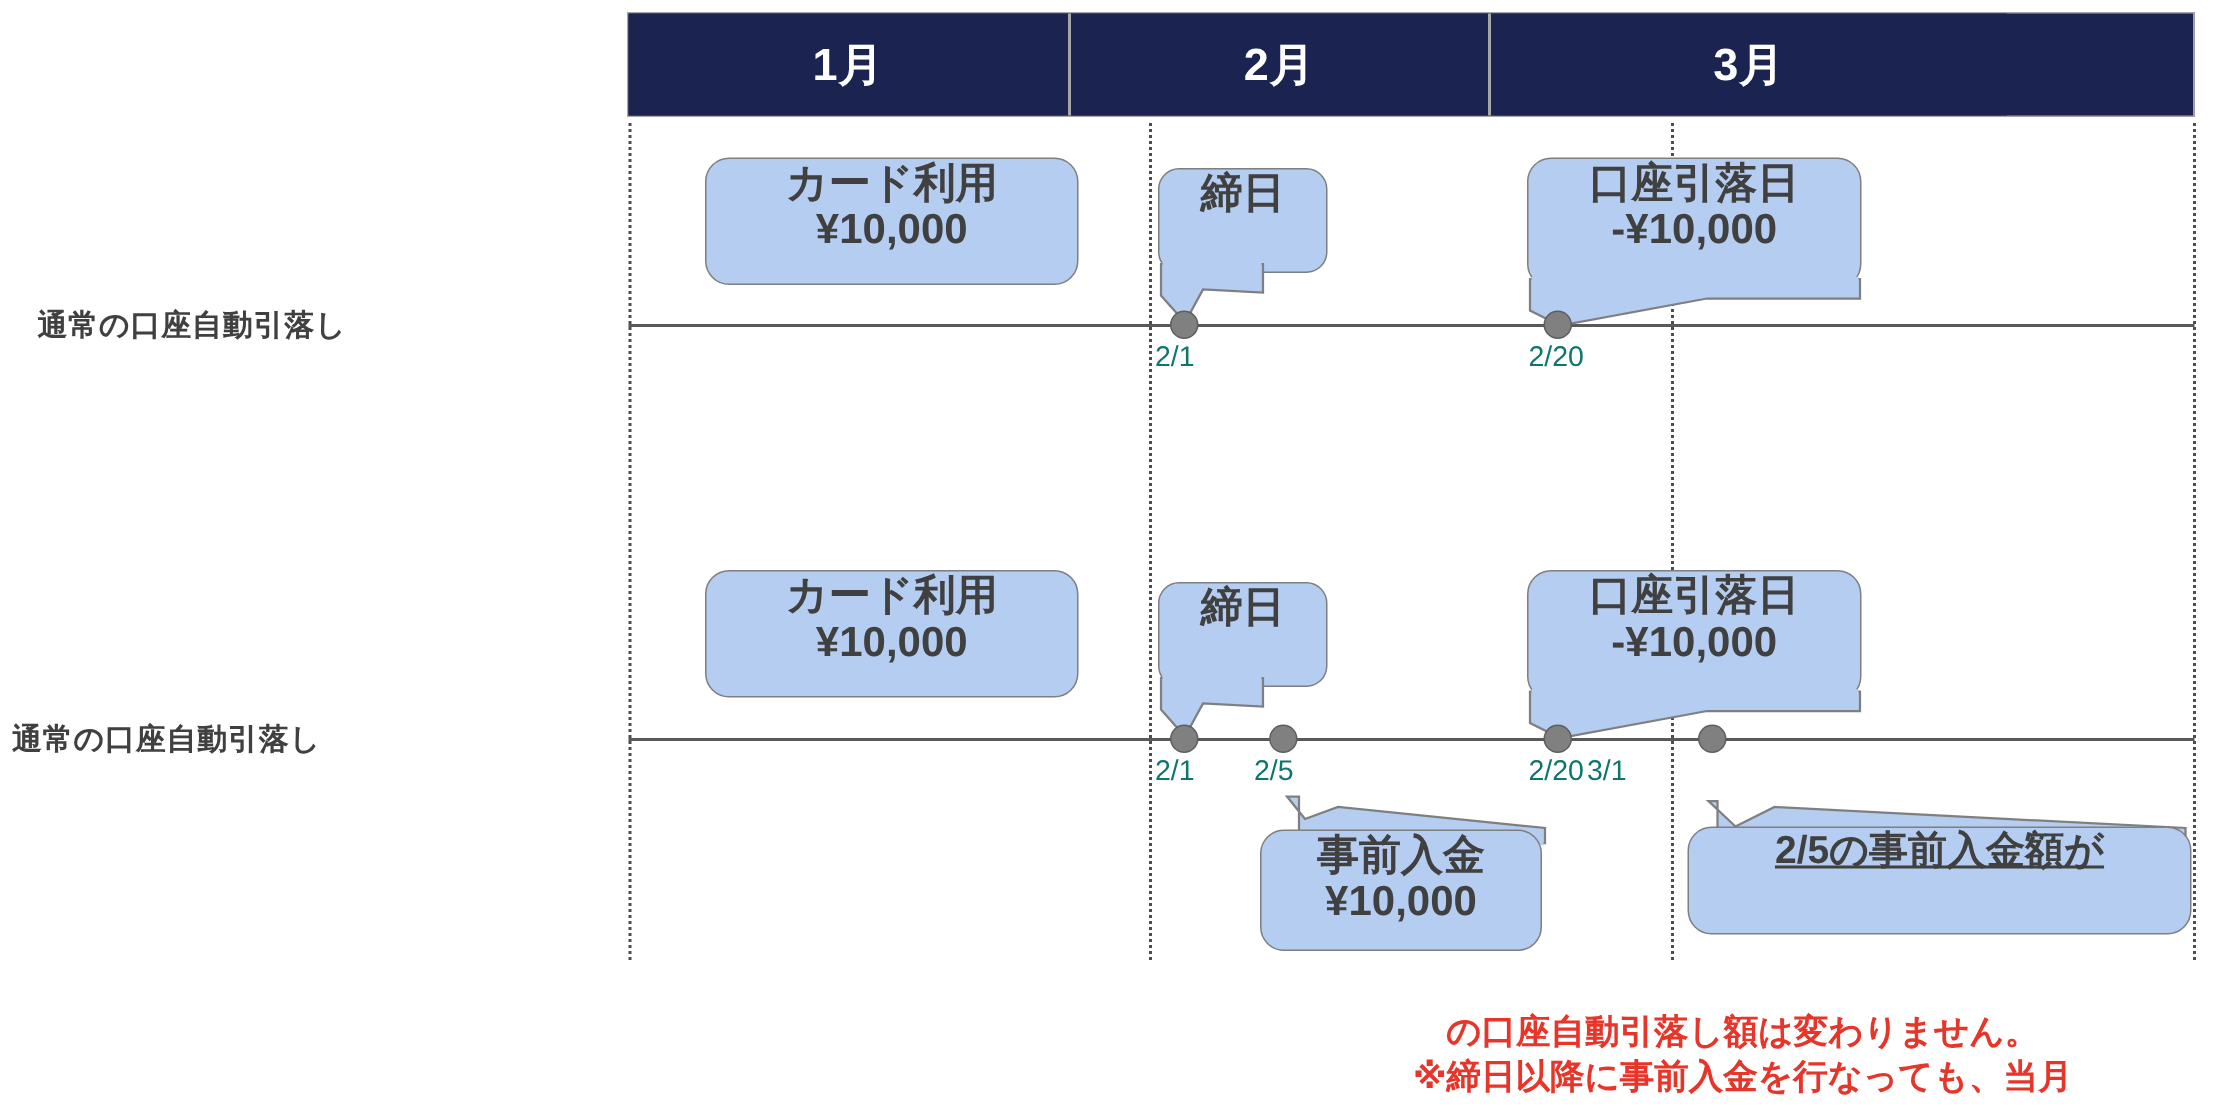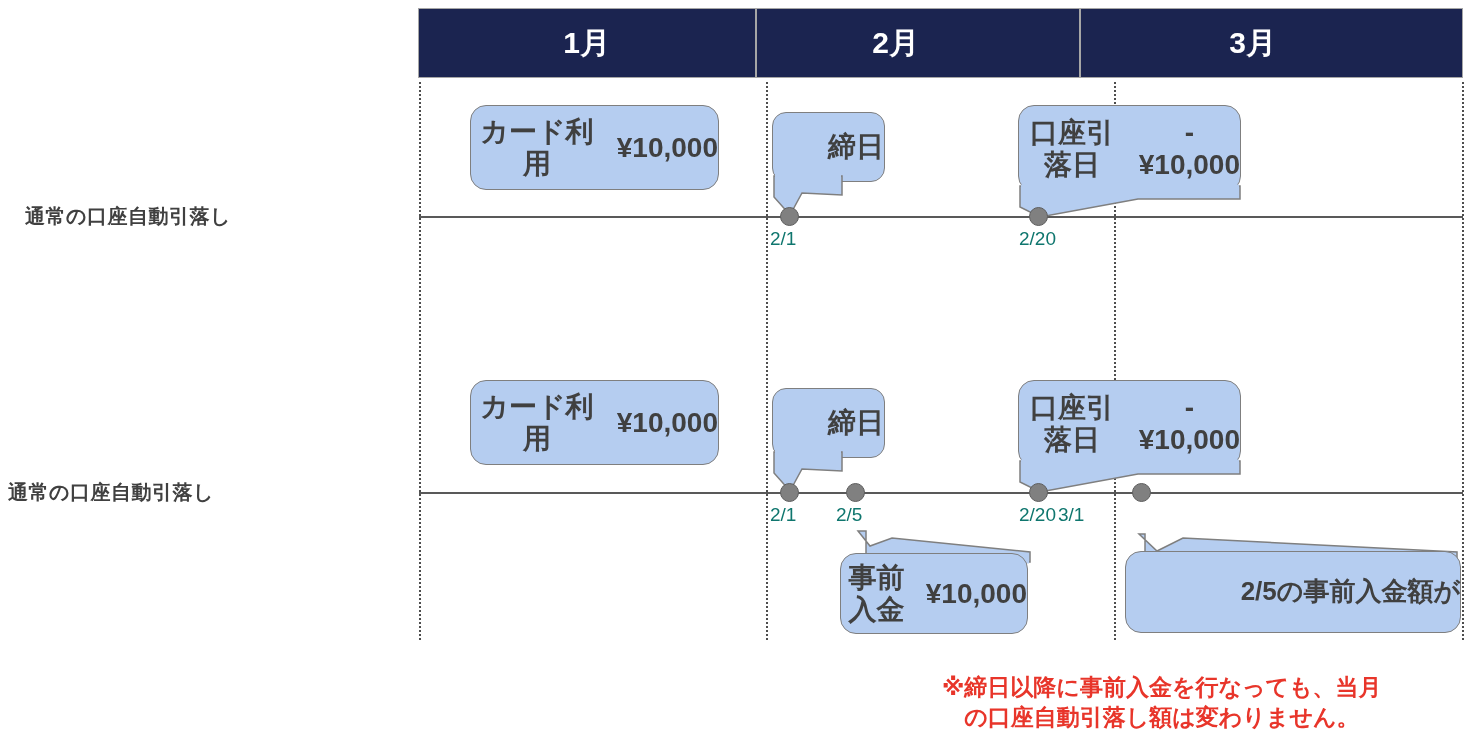--- a/index.html
+++ b/index.html
@@ -93,28 +93,27 @@
   }
 
   
   .callout {
     position: absolute;
     background: #b5cdf0;
     border: 1.5px solid #7f7f7f;
     border-radius: 14px;
     box-sizing: border-box;
     display: flex;
-    flex-direction: row;
+    flex-direction: column;
     align-items: center;
-    justify-content: flex-end;
+    justify-content: flex-start;
     color: #404040;
     font-weight: bold;
     text-align: center;
     line-height: 1.12;
-    gap: 14px;
   }
   .callout .l1 { display: block; }
   .callout .l2 { display: block; }
 
   .callout.plain { border-radius: 16px; }
 
   
   .tail {
     position: absolute;
     overflow: visible;
@@ -131,27 +130,27 @@
     line-height: 1.32;
     white-space: nowrap;
   }
 </style>
 </head>
 <body>
 
 <div id="stage">
 
   <div class="month-header">
-    <div class="month-cell" style="width:336px;">
+    <div class="month-cell" style="width:293px;">
       <span>1月</span>
     </div>
     <div class="month-cell" style="width:280px;">
       <span>2月</span>
     </div>
-    <div class="month-cell" style="width:346px;margin-left:44px;">
+    <div class="month-cell" style="width:346px;">
       <span>3月</span>
     </div>
   </div>
 
   <div class="vdotted" style="left:419px;"></div>
   <div class="vdotted" style="left:766px;"></div>
   <div class="vdotted" style="left:1114px;"></div>
   <div class="vdotted" style="left:1462px;"></div>
 
   <div class="row-label" style="left:25px; top:203px;">通常の口座自動引落し</div>
@@ -230,22 +229,22 @@
   </svg>
   <div class="callout plain" style="left:840px; top:553px; width:188px; height:81px; font-size:28px;">
     <span class="l1">事前入金</span>
     <span class="l2">¥10,000</span>
   </div>
 
   <svg class="tail" style="left:1125px; top:524px; width:340px; height:40px;" viewBox="0 0 340 40">
     <polygon points="20,38 20,10 14,10 32,27 58,14 332,28 332,38" fill="#b5cdf0" stroke="#7f7f7f" stroke-width="1.5"></polygon>
     <line x1="21" y1="38" x2="331" y2="38" stroke="#b5cdf0" stroke-width="3"></line>
   </svg>
-  <div class="callout plain" style="left:1125px; top:551px; width:336px; height:82px; font-size:26px;">
+  <div class="callout plain" style="left:1125px; top:551px; width:336px; height:72px; font-size:26px;text-decoration:underline;">
     <span class="l1">2/5の事前入金額が</span>
   </div>
 
   <div class="footnote" style="left:942px; top:672px;">
+    <div>の口座自動引落し額は変わりません。</div>
     <div>※締日以降に事前入金を行なっても、当月</div>
-    <div>の口座自動引落し額は変わりません。</div>
   </div>
 
 </div>
 
 </body></html>

